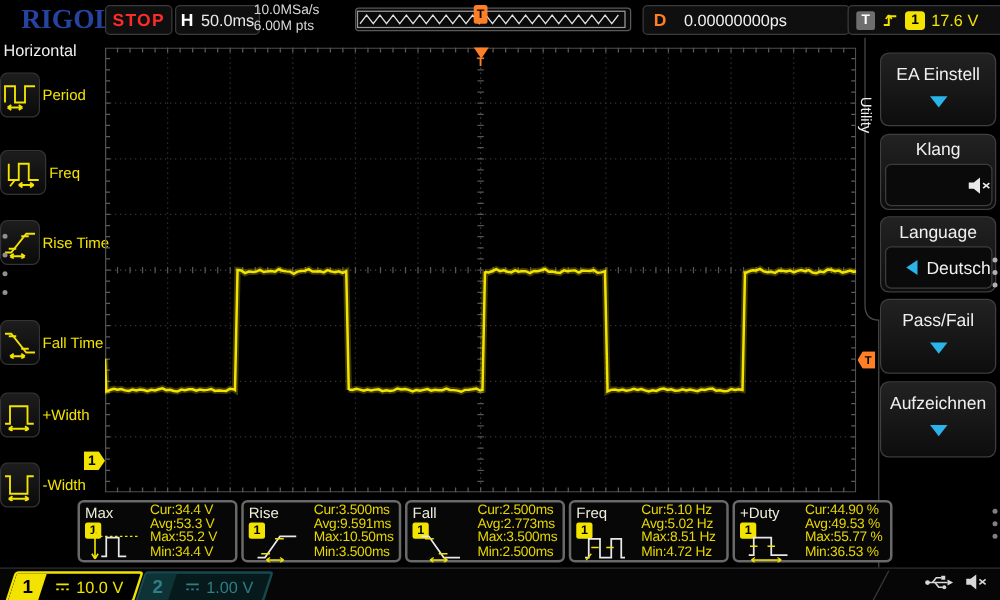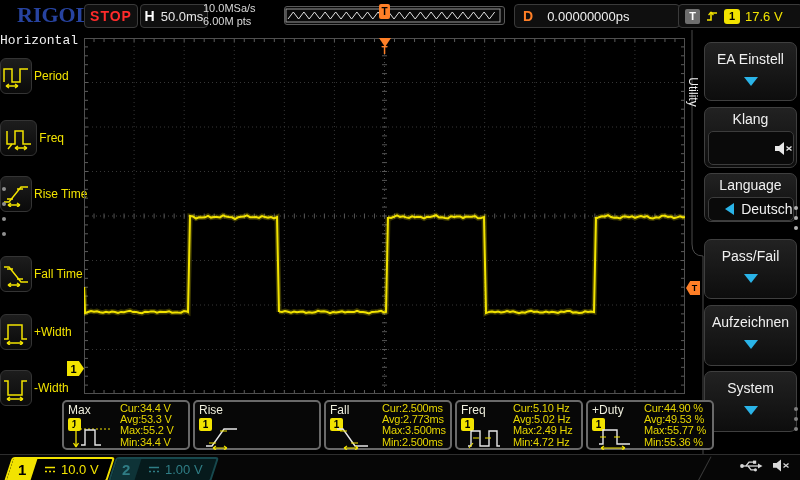--- a/index.html
+++ b/index.html
@@ -26,21 +26,21 @@
   .dbox .d{color:#ff7f27;font-weight:bold;font-size:14px;}
   .dbox .dv{color:#f0f0f0;font-size:13px;}
   .trigbox{left:678px;top:4px;width:117px;height:22px;padding-left:6px;gap:5px;}
   .trigbox .t{width:15px;height:15px;background:#6e6e6e;color:#fff;font-weight:bold;
               font-size:11px;display:flex;align-items:center;justify-content:center;border-radius:2px;}
   .trigbox .ch{width:16px;height:15px;background:#f2e300;color:#000;font-weight:bold;
                font-size:11px;display:flex;align-items:center;justify-content:center;border-radius:3px;}
   .trigbox .lv{color:#f2e300;font-size:13px;}
   
   .lm-title{position:absolute;left:0;top:33px;width:64px;text-align:center;
-            font-size:13px;color:#f0f0f0;font-family:Liberation Mono, monospace;}
+            font-size:13px;color:#f0f0f0;}
   .litem{position:absolute;left:0;width:64px;display:flex;flex-direction:row;
          align-items:center;gap:2px;}
   .libtn{width:44px;height:34px;background:linear-gradient(#1d1d1d,#0a0a0a);
          border:1px solid #343434;border-radius:6px;display:flex;align-items:center;
          justify-content:center;}
   .lilabel{font-size:12px;color:#f2e300;white-space:nowrap;}
   .pagedot{position:absolute;width:4px;height:4px;border-radius:50%;background:#909090;}
   
   .grat{position:absolute;left:84px;top:38px;}
   .trigpos{position:absolute;left:378px;top:38px;width:13px;display:flex;
@@ -557,42 +557,38 @@
   <div class="mbtn" style="top:107px;height:61px">
     <div class="mbtn-label" style="margin-top:3px">Klang</div>
     <div class="subbtn">
       <svg width="20" height="17" viewBox="0 0 20 17">
         <polygon points="2,6 6,6 11,2 11,15 6,11 2,11" fill="#e8e8e8"></polygon>
         <path d="M13.5,6.5 l5,4 M18.5,6.5 l-5,4" stroke="#e8e8e8" stroke-width="1.4"></path>
       </svg>
     </div>
   </div>
 
-  <div class="mbtn" style="top:173px;height:49px">
+  <div class="mbtn" style="top:173px;height:61px">
     <div class="mbtn-label" style="margin-top:3px">Language</div>
     <div class="subbtn">
       <span class="tri-left"></span>
       <span class="val">Deutsch</span>
     </div>
   </div>
 
   <div class="mbtn" style="top:239px;height:60px">
     <div class="mbtn-label">Pass/Fail</div>
     <div class="tri-down"></div>
   </div>
 
   <div class="mbtn" style="top:305px;height:61px">
     <div class="mbtn-label">Aufzeichnen</div>
     <div class="tri-down"></div>
   </div>
 
-  <div class="mbtn" style="top:371px;height:61px">
-    <div class="mbtn-label">System</div>
-    <div class="tri-down"></div>
-  </div>
 
   <div class="pagedot" style="left:794px;top:206px;background:#b0b0b0"></div>
   <div class="pagedot" style="left:794px;top:216px;background:#b0b0b0"></div>
   <div class="pagedot" style="left:794px;top:226px;background:#b0b0b0"></div>
   <div class="pagedot" style="left:794px;top:407px;background:#808080"></div>
   <div class="pagedot" style="left:794px;top:417px;background:#808080"></div>
   <div class="pagedot" style="left:794px;top:427px;background:#808080"></div>
 
   <div class="meas" style="left:62px">
     <div class="meas-title">Max</div>
@@ -611,20 +607,26 @@
   </div>
 
   <div class="meas" style="left:193px">
     <div class="meas-title">Rise</div>
     <div class="meas-ch">1</div>
     <svg class="meas-icon" width="46" height="28" viewBox="0 0 46 28">
       <path d="M5,24 H11 L23,7 H36" stroke="#e8e8e8" fill="none" stroke-width="1.4"></path>
       <path d="M8,21 h7 M19,9 h7" stroke="#f2e300" fill="none" stroke-width="1.1"></path>
       <path d="M12,26 H26 M12,26 l3,-2 M12,26 l3,2 M26,26 l-3,-2 M26,26 l-3,2" stroke="#f2e300" fill="none" stroke-width="1.1"></path>
     </svg>
+    <div class="meas-rows">
+      <div><span>Cur:</span><span>3.500ms</span></div>
+      <div><span>Avg:</span><span>9.591ms</span></div>
+      <div><span>Max:</span><span>10.50ms</span></div>
+      <div><span>Min:</span><span>3.500ms</span></div>
+    </div>
   </div>
 
   <div class="meas" style="left:324px">
     <div class="meas-title">Fall</div>
     <div class="meas-ch">1</div>
     <svg class="meas-icon" width="46" height="28" viewBox="0 0 46 28">
       <path d="M5,7 H11 L23,24 H36" stroke="#e8e8e8" fill="none" stroke-width="1.4"></path>
       <path d="M8,9 h7 M19,21 h7" stroke="#f2e300" fill="none" stroke-width="1.1"></path>
       <path d="M12,26 H26 M12,26 l3,-2 M12,26 l3,2 M26,26 l-3,-2 M26,26 l-3,2" stroke="#f2e300" fill="none" stroke-width="1.1"></path>
     </svg>
@@ -640,38 +642,38 @@
     <div class="meas-title">Freq</div>
     <div class="meas-ch">1</div>
     <svg class="meas-icon" width="46" height="28" viewBox="0 0 46 28">
       <path d="M5,24 H8 V9 H17 V24 H26 V9 H34 V24 H37" stroke="#e8e8e8" fill="none" stroke-width="1.4"></path>
       <path d="M6,26 l4,-5" stroke="#f2e300" fill="none" stroke-width="1.1"></path>
       <path d="M10,16 h6 M22,16 h6" stroke="#f2e300" fill="none" stroke-width="1.1"></path>
     </svg>
     <div class="meas-rows">
       <div><span>Cur:</span><span>5.10 Hz</span></div>
       <div><span>Avg:</span><span>5.02 Hz</span></div>
-      <div><span>Max:</span><span>2.49 Hz</span></div>
+      <div><span>Max:</span><span>8.51 Hz</span></div>
       <div><span>Min:</span><span>4.72 Hz</span></div>
     </div>
   </div>
 
   <div class="meas" style="left:586px">
     <div class="meas-title">+Duty</div>
     <div class="meas-ch">1</div>
     <svg class="meas-icon" width="46" height="28" viewBox="0 0 46 28">
       <path d="M5,22 H9 V8 H23 V22 H36" stroke="#e8e8e8" fill="none" stroke-width="1.4"></path>
       <path d="M6,15 h6 M20,15 h6" stroke="#f2e300" fill="none" stroke-width="1.1"></path>
       <path d="M7,26 H31 M7,26 l3,-2 M7,26 l3,2 M31,26 l-3,-2 M31,26 l-3,2" stroke="#f2e300" fill="none" stroke-width="1.1"></path>
     </svg>
     <div class="meas-rows">
       <div><span>Cur:</span><span>44.90 %</span></div>
       <div><span>Avg:</span><span>49.53 %</span></div>
       <div><span>Max:</span><span>55.77 %</span></div>
-      <div><span>Min:</span><span>55.36 %</span></div>
+      <div><span>Min:</span><span>36.53 %</span></div>
     </div>
   </div>
 
   <div class="bottombar"></div>
   <div class="diag"></div>
 
   <div class="ch-chip chip1">
     <div class="ch-id">
         <span class="un">1</span>
       </div>

